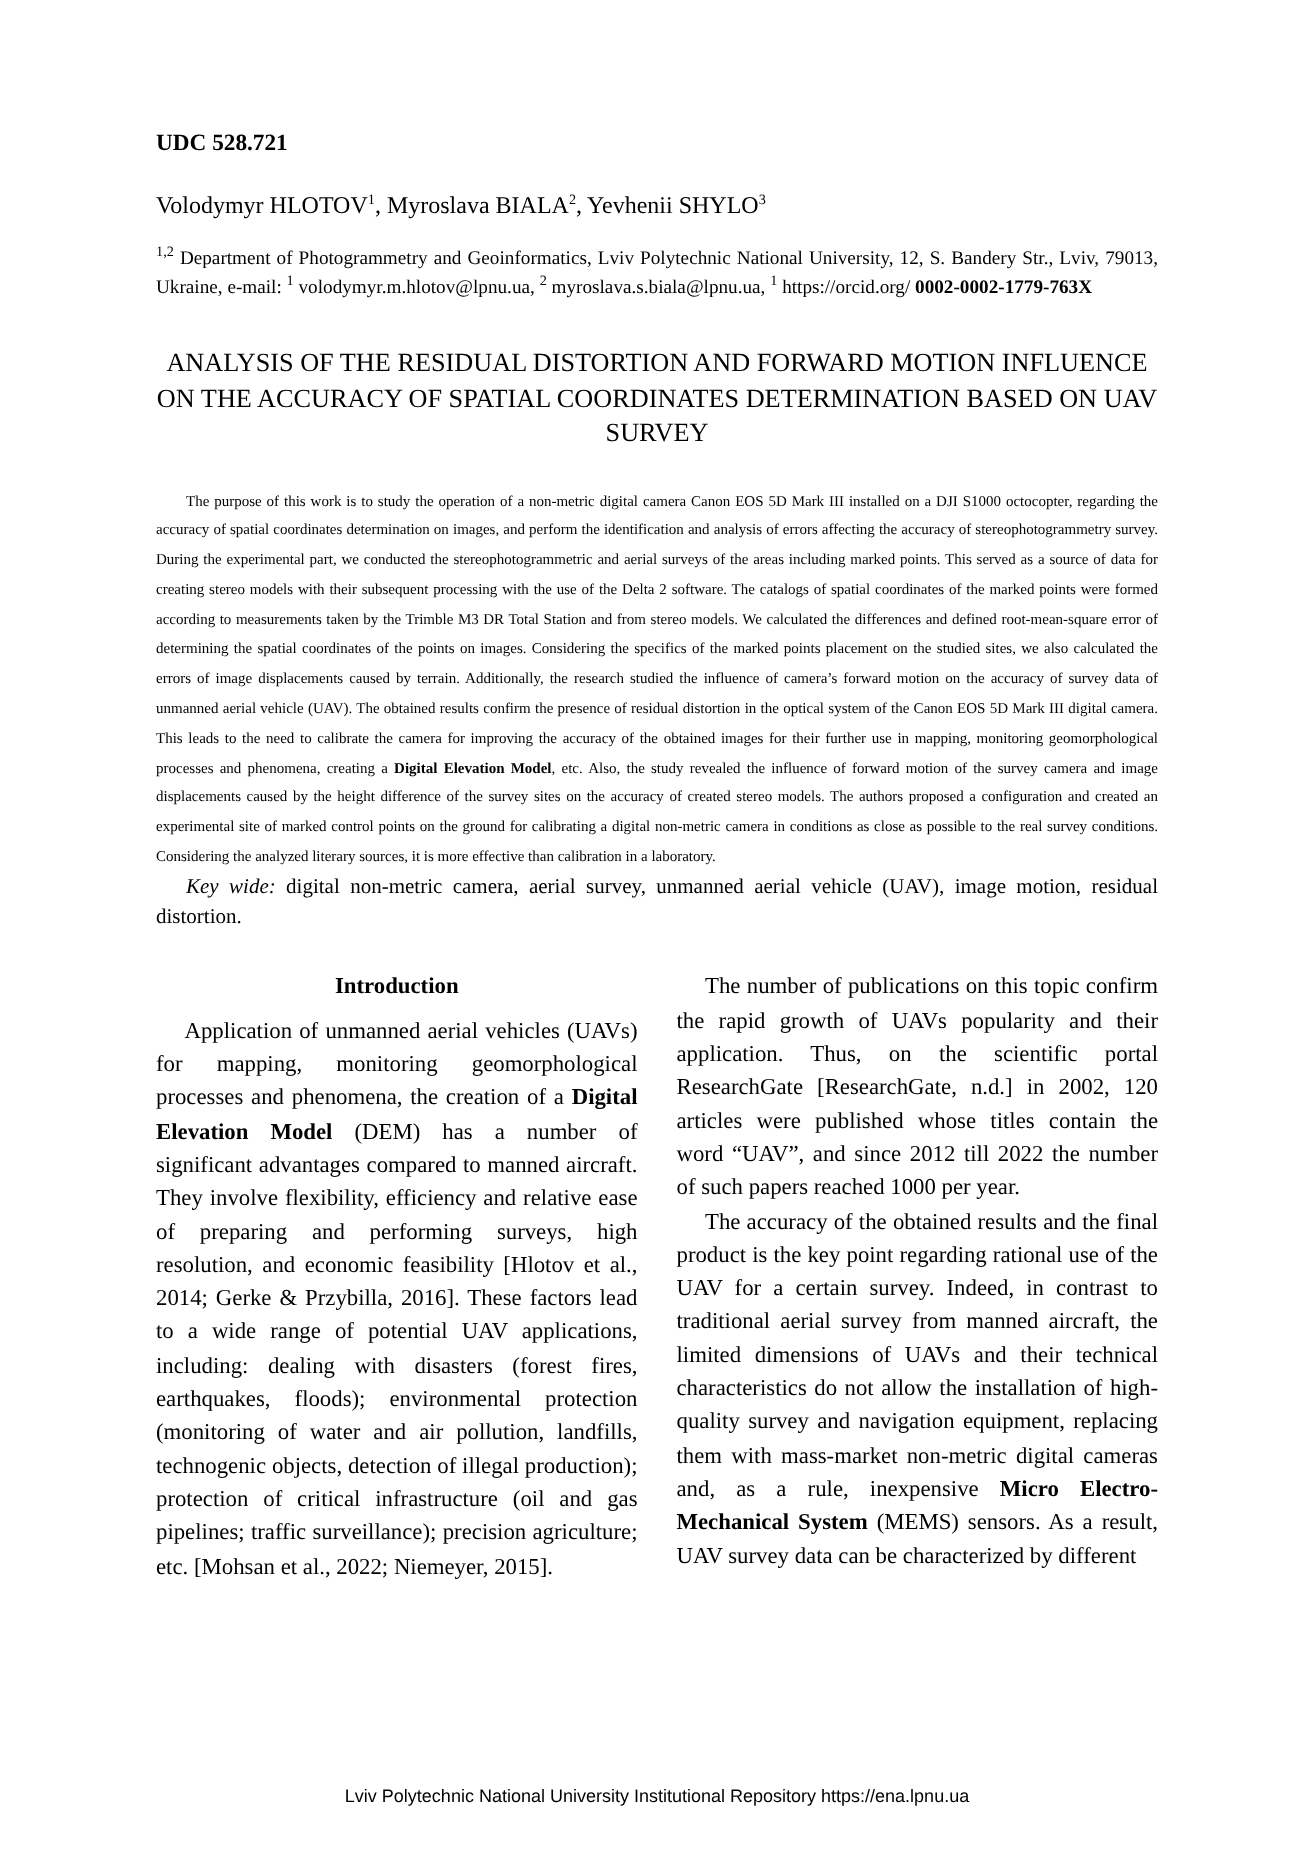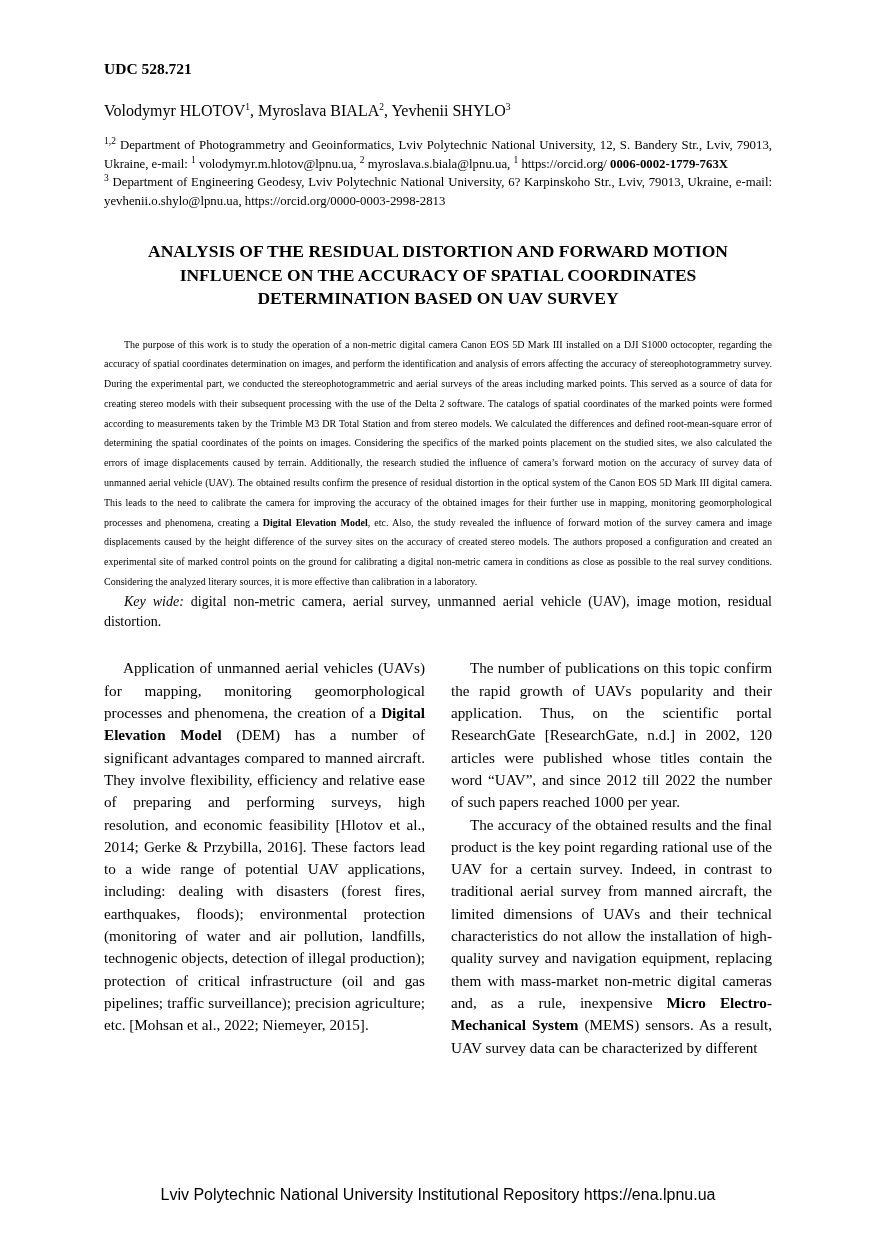--- a/index.html
+++ b/index.html
@@ -6,21 +6,21 @@
   html, body { background: #ffffff; }
   body {
     width: 876px;
     height: 1240px;
     position: relative;
     font-family: "Liberation Serif", serif;
     color: #000000;
     overflow: hidden;
   }
   .page {
-    padding: 60px 104px 0 104px;
+    padding: 87px 104px 0 104px;
     width: 876px;
   }
   .udc {
     font-weight: bold;
     font-size: 15.5px;
   }
   .authors {
     margin-top: 24px;
     font-size: 16px;
   }
@@ -36,21 +36,21 @@
     text-align: justify;
   }
   .doi {
     margin-top: 20px;
     font-size: 14.5px;
   }
   .title {
     margin-top: 30px;
     font-size: 17.5px;
     line-height: 23.5px;
-    font-weight: bold;
+    font-weight: normal;
     text-align: center;
   }
   .abstract {
     margin-top: 24px;
     font-size: 10px;
     line-height: 19.8px;
     text-align: justify;
     text-indent: 20px;
   }
   .keywords {
@@ -79,50 +79,50 @@
   .col p {
     text-indent: 19px;
   }
   .footer {
     position: absolute;
     left: 0;
     bottom: 36px;
     width: 876px;
     text-align: center;
     font-family: "Liberation Sans", sans-serif;
-    font-size: 16px;
+    font-size: 12px;
     color: #000000;
   }
   b { font-weight: bold; }
   i { font-style: italic; }
 </style>
 </head>
 <body>
 
 <div class="page">
 
   <p class="udc">UDC 528.721</p>
 
   <p class="authors"><span>Volodymyr HLOTOV</span><sup>1</sup><span>, </span><span>Myroslava BIALA</span><sup>2</sup><span>, </span><span>Yevhenii SHYLO</span><sup>3</sup></p>
 
   <div class="affil">
-    <p><sup>1,2</sup><span> Department of Photogrammetry and Geoinformatics, Lviv Polytechnic National University, 12, S. Bandery Str., Lviv, 79013, Ukraine, e-mail: </span><sup>1</sup><span> volodymyr.m.hlotov@lpnu.ua, </span><sup>2</sup><span> myroslava.s.biala@lpnu.ua, </span><sup>1</sup><span> https://orcid.org/ </span><b>0006-0002-1779-763X</b></p>
-    <p><sup>3</sup><span> Department of Engineering Geodesy, Lviv Polytechnic National University, 6? Karpinskoho Str., Lviv, 79013, Ukraine, e-mail: yevhenii.o.shylo@lpnu.ua, https://orcid.org/0000-0003-2998-2813</span></p>
+    <p><sup>1,2</sup><span> Department of Photogrammetry and Geoinformatics, Lviv Polytechnic National University, 12, S. Bandery Str., Lviv, 79013, Ukraine, e-mail: </span><sup>1</sup><span> volodymyr.m.hlotov@lpnu.ua, </span><sup>2</sup><span> myroslava.s.biala@lpnu.ua, </span><sup>1</sup><span> https://orcid.org/ </span><b>0002-0002-1779-763X</b></p>
   </div>
 
 
   <h1 class="title">ANALYSIS OF THE RESIDUAL DISTORTION AND FORWARD MOTION INFLUENCE ON THE ACCURACY OF SPATIAL COORDINATES DETERMINATION BASED ON UAV SURVEY</h1>
 
   <p class="abstract"><span>The purpose of this work is to study the operation of a non-metric digital camera Canon EOS 5D Mark III installed on a DJI S1000 octocopter, regarding the accuracy of spatial coordinates determination on images, and perform the identification and analysis of errors affecting the accuracy of stereophotogrammetry survey. During the experimental part, we conducted the stereophotogrammetric and aerial surveys of the areas including marked points. This served as a source of data for creating stereo models with their subsequent processing with the use of the Delta 2 software. The catalogs of spatial coordinates of the marked points were formed according to measurements taken by the Trimble M3 DR Total Station and from stereo models. We calculated the differences and defined root-mean-square error of determining the spatial coordinates of the points on images. Considering the specifics of the marked points placement on the studied sites, we also calculated the errors of image displacements caused by terrain. Additionally, the research studied the influence of camera’s forward motion on the accuracy of survey data of unmanned aerial vehicle (UAV). The obtained results confirm the presence of residual distortion in the optical system of the Canon EOS 5D Mark III digital camera. This leads to the need to calibrate the camera for improving the accuracy of the obtained images for their further use in mapping, monitoring geomorphological processes and phenomena, creating a </span><b>Digital Elevation Model</b><span>, etc. Also, the study revealed the influence of forward motion of the survey camera and image displacements caused by the height difference of the survey sites on the accuracy of created stereo models. The authors proposed a configuration and created an experimental site of marked control points on the ground for calibrating a digital non-metric camera in conditions as close as possible to the real survey conditions. Considering the analyzed literary sources, it is more effective than calibration in a laboratory.</span></p>
 
   <p class="keywords"><i>Key wide:</i><span> digital non-metric camera, aerial survey, unmanned aerial vehicle (UAV), image motion, residual distortion.</span></p>
 
   <div class="columns">
 
     <div class="col">
+      <h2>Introduction</h2>
       <p><span>Application of unmanned aerial vehicles (UAVs) for mapping, monitoring geomorphological processes and phenomena, the creation of a </span><b>Digital Elevation Model</b><span> (DEM) has a number of significant advantages compared to manned aircraft. They involve flexibility, efficiency and relative ease of preparing and performing surveys, high resolution, and economic feasibility [Hlotov et al., 2014; Gerke &amp; Przybilla, 2016]. These factors lead to a wide range of potential UAV applications, including: dealing with disasters (forest fires, earthquakes, floods); environmental protection (monitoring of water and air pollution, landfills, technogenic objects, detection of illegal production); protection of critical infrastructure (oil and gas pipelines; traffic surveillance); precision agriculture; etc. [Mohsan et al., 2022; Niemeyer, 2015].</span></p>
     </div>
 
     <div class="col">
       <p>The number of publications on this topic confirm the rapid growth of UAVs popularity and their application. Thus, on the scientific portal ResearchGate [ResearchGate, n.d.] in 2002, 120 articles were published whose titles contain the word “UAV”, and since 2012 till 2022 the number of such papers reached 1000 per year.</p>
       <p><span>The accuracy of the obtained results and the final product is the key point regarding rational use of the UAV for a certain survey. Indeed, in contrast to traditional aerial survey from manned aircraft, the limited dimensions of UAVs and their technical characteristics do not allow the installation of high-quality survey and navigation equipment, replacing them with mass-market non-metric digital cameras and, as a rule, inexpensive </span><b>Micro Electro-Mechanical System</b><span> (MEMS) sensors. As a result, UAV survey data can be characterized by different</span></p>
     </div>
 
   </div>
 

